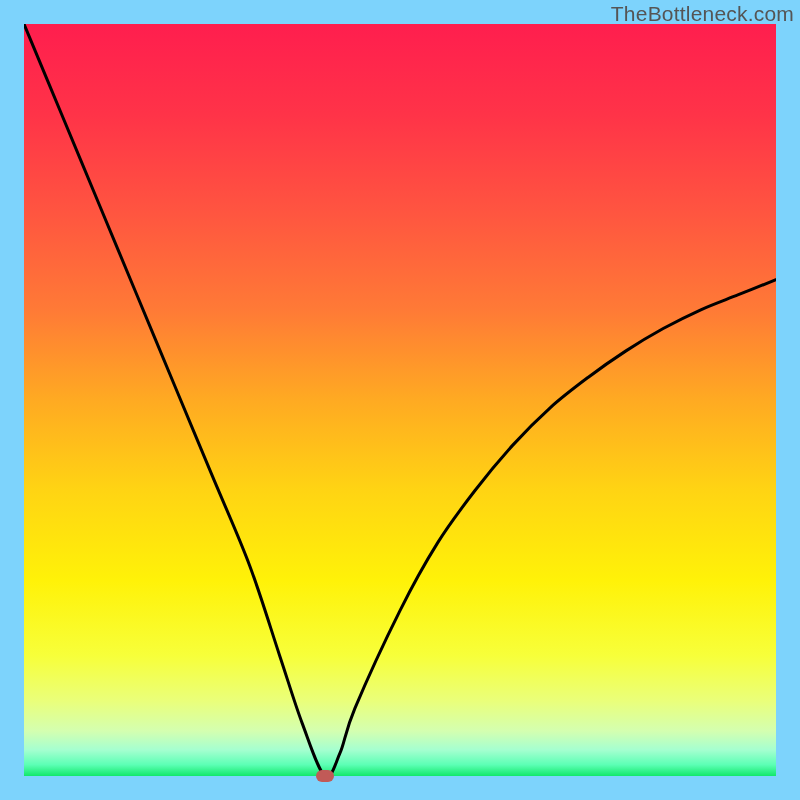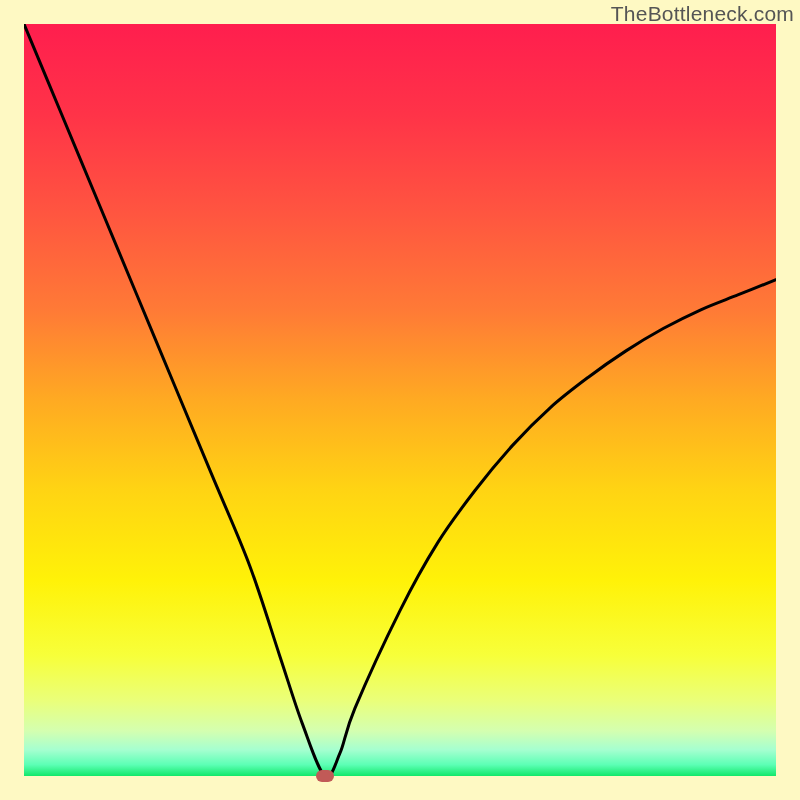--- a/index.html
+++ b/index.html
@@ -8,21 +8,21 @@
     width: 800px;
     height: 800px;
     background: #000;
     font-family: Arial, Helvetica, sans-serif;
     overflow: hidden;
   }
   .outer {
     position: relative;
     width: 800px;
     height: 800px;
-    background: #fef9c3;
+    background: #7dd3fc;
   }
   .plot-area {
     position: absolute;
     left: 24px;
     top: 24px;
     width: 752px;
     height: 752px;
   }
   .gradient-bg {
     position: absolute;

